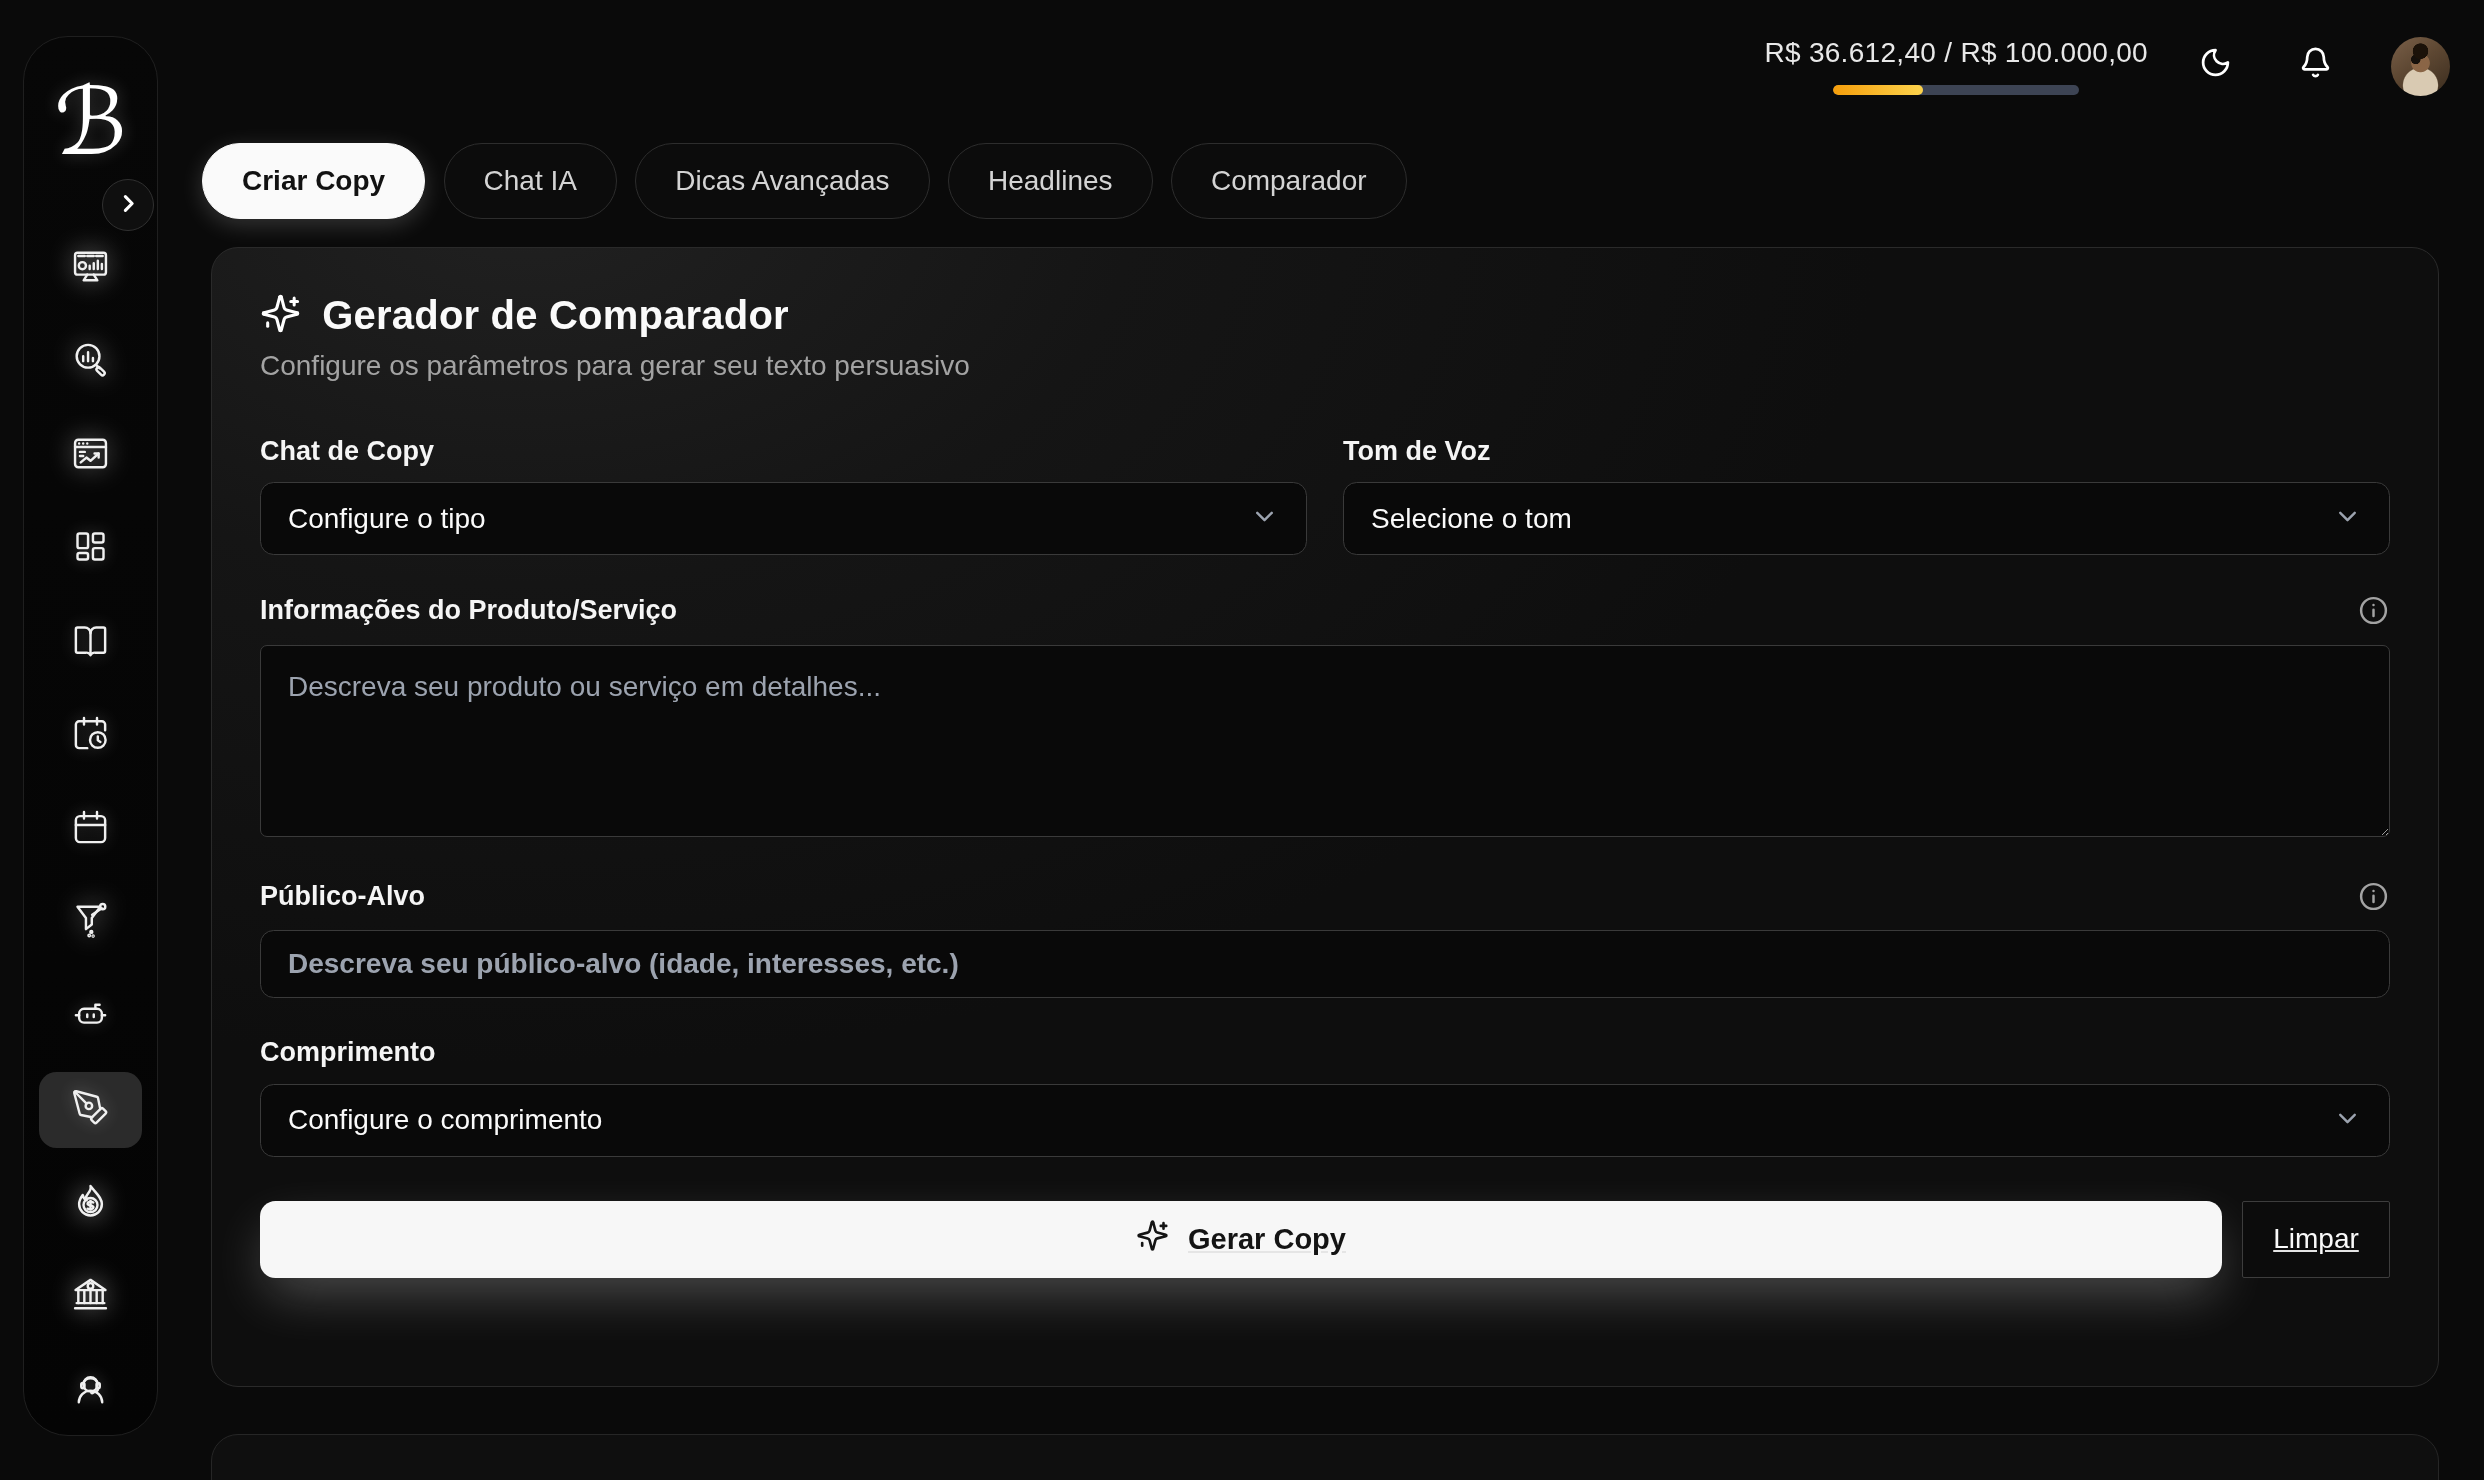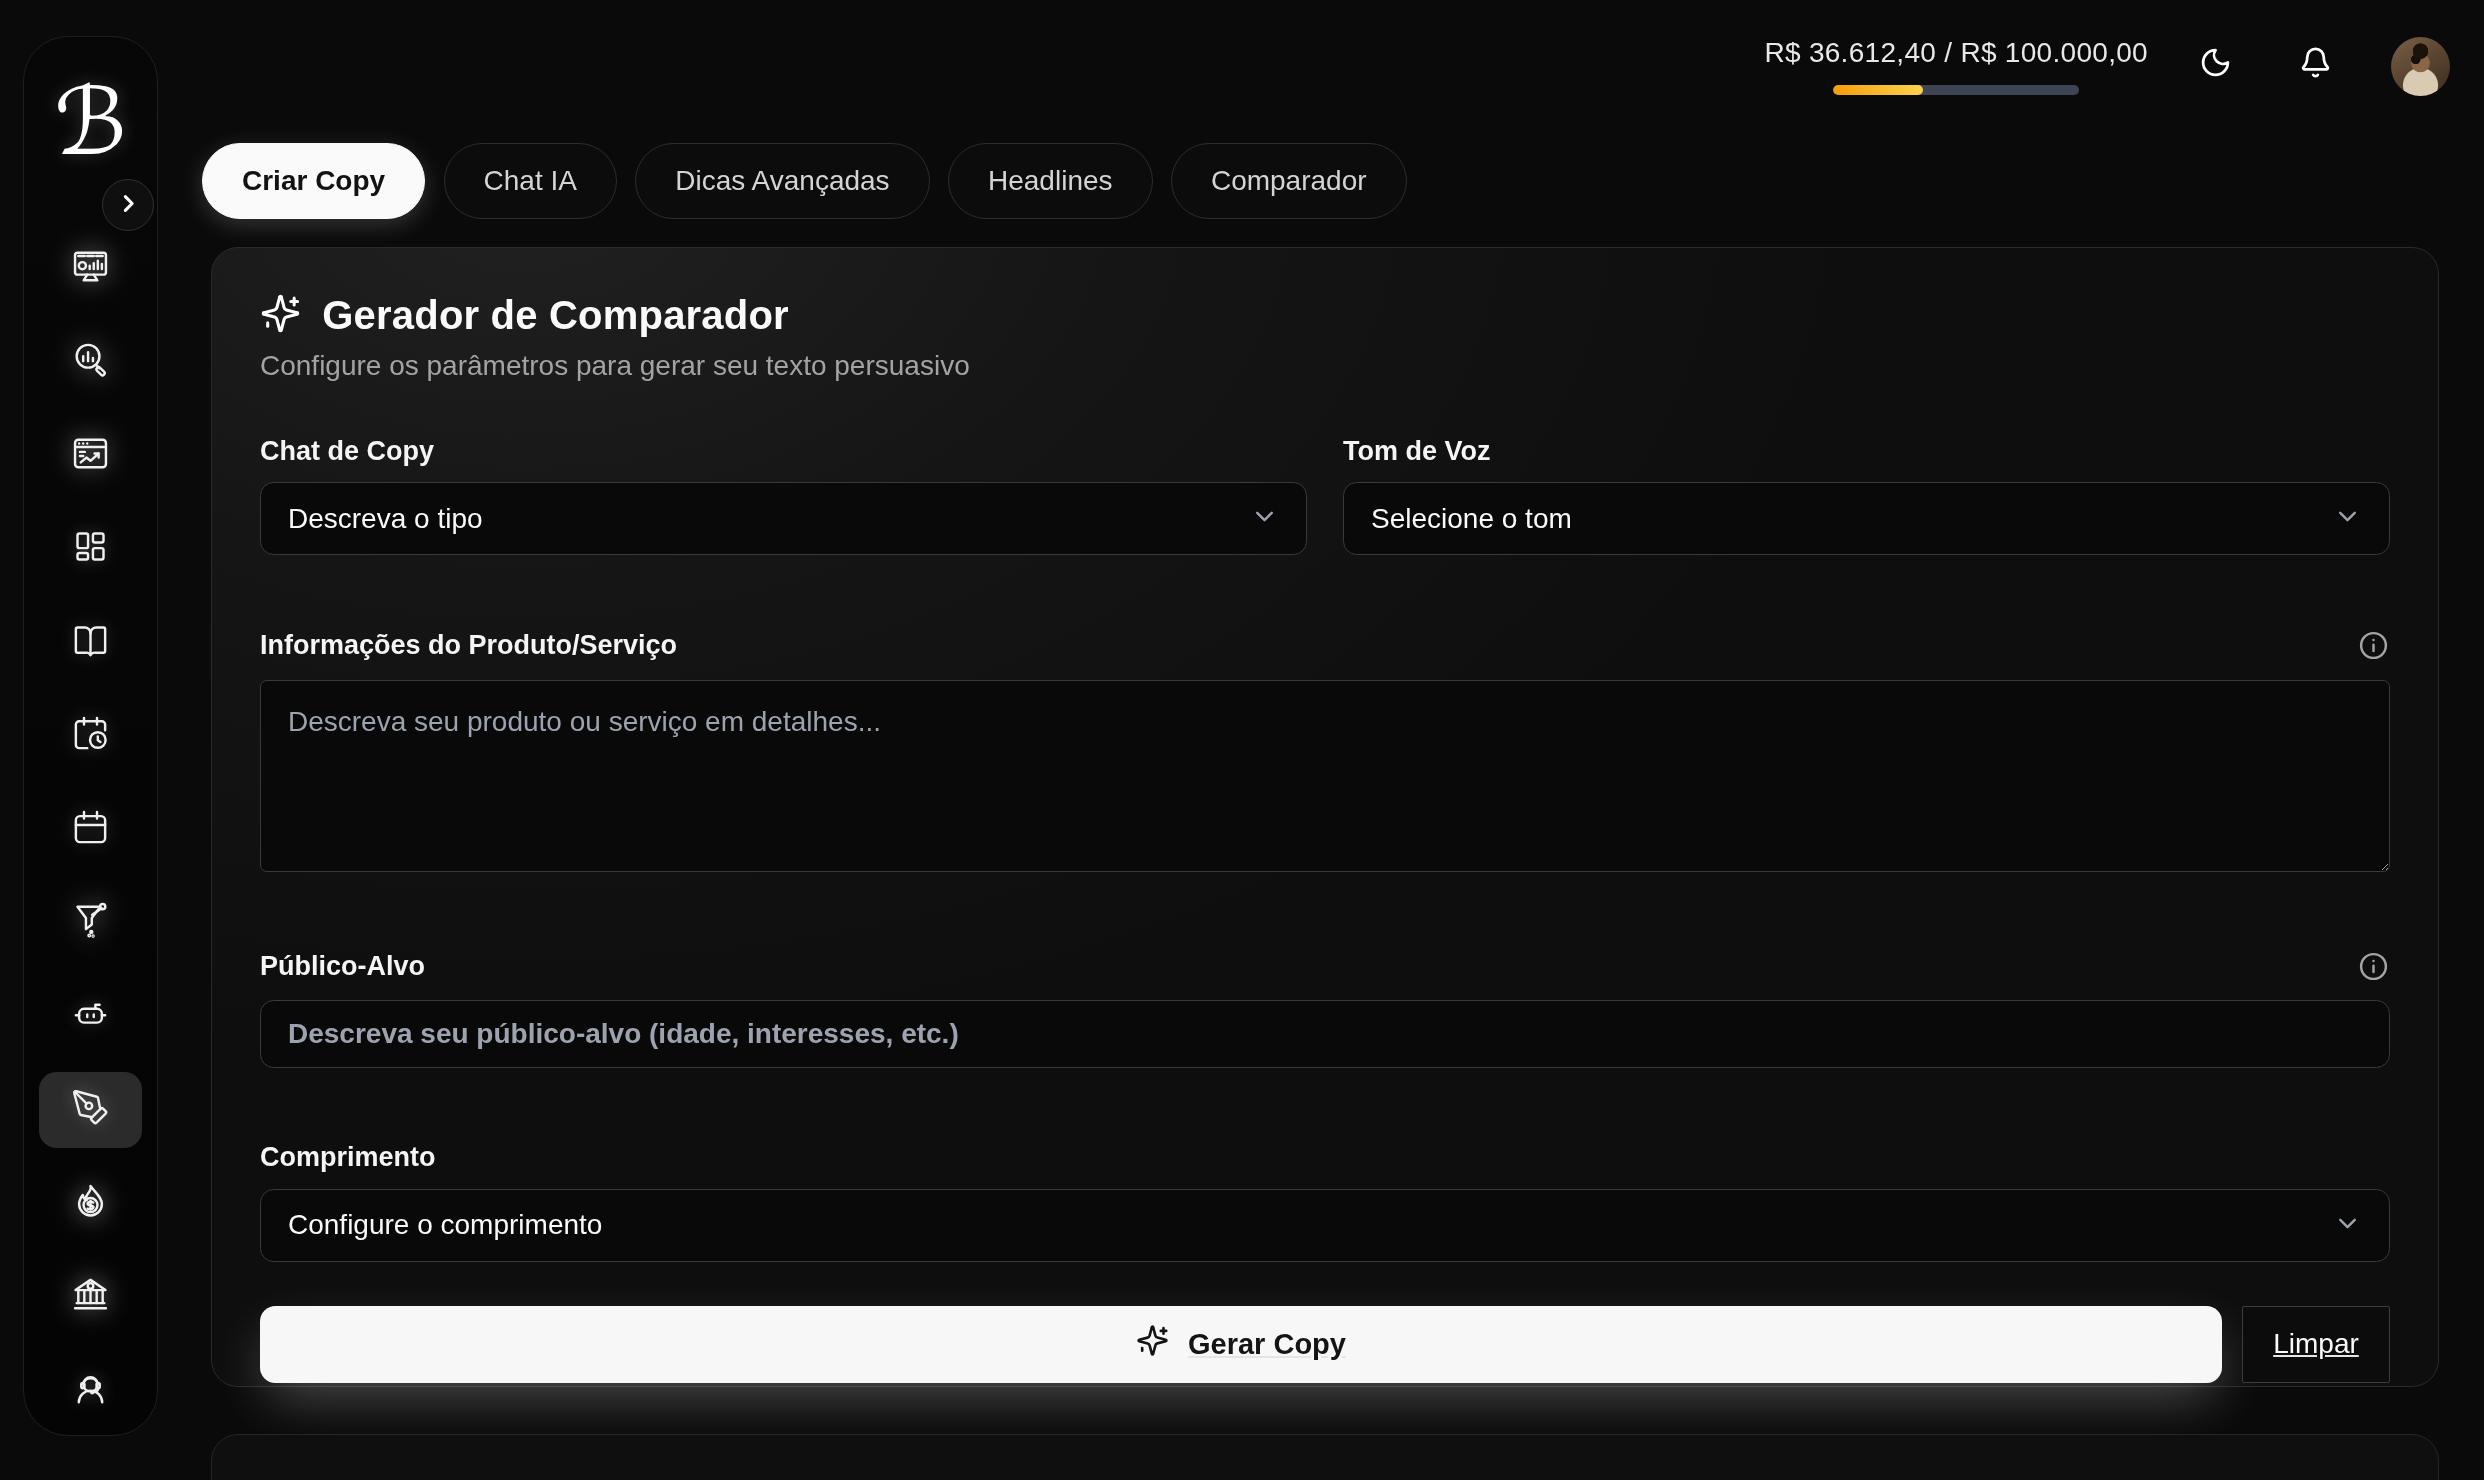--- a/index.html
+++ b/index.html
@@ -114,21 +114,21 @@
   .info-icon svg { width:33px; height:33px; stroke:#a3a3a3; stroke-width:1.8; fill:none; stroke-linecap:round; stroke-linejoin:round; }
 
   .select {
     height:73px; border:1px solid #3a3a3a; border-radius:13.6px; background:#090909;
     display:flex; align-items:center; justify-content:space-between;
     padding:0 27px; cursor:pointer;
   }
   .select .select-value { font-size:28px; color:#fafafa; }
   .select svg { width:29px; height:29px; stroke:#9ca3af; stroke-width:2; fill:none; stroke-linecap:round; stroke-linejoin:round; }
 
-  .section { margin-top:74px; }
+  .section { margin-top:39px; }
   textarea.txt {
     width:100%; height:192px; resize:vertical;
     background:#090909; border:1px solid #3a3a3a; border-radius:7px;
     padding:25px 27px; font-family:"Liberation Sans",sans-serif;
     font-size:28px; color:#4d7c0f; outline:none;
   }
   textarea.txt::placeholder, input.txt::placeholder { color:#9ca3af; }
   input.txt {
     width:100%; height:68px;
     background:#090909; border:1px solid #3a3a3a; border-radius:13.6px;
@@ -346,21 +346,21 @@
     <h1 class="card-title">Gerador de Comparador</h1>
   </div>
   <p class="card-subtitle">Configure os parâmetros para gerar seu texto persuasivo</p>
 
   <div class="form">
 
     <div class="row-2col">
       <div class="col">
         <div class="field-label">Chat de Copy</div>
         <div class="select">
-          <span class="select-value">Descreva o tipo</span>
+          <span class="select-value">Configure o tipo</span>
           <span>
             <svg viewBox="0 0 24 24">
                 <path d="M6 9l6 6 6-6"></path>
               </svg>
           </span>
         </div>
       </div>
       <div class="col">
         <div class="field-label">Tom de Voz</div>
         <div class="select">

